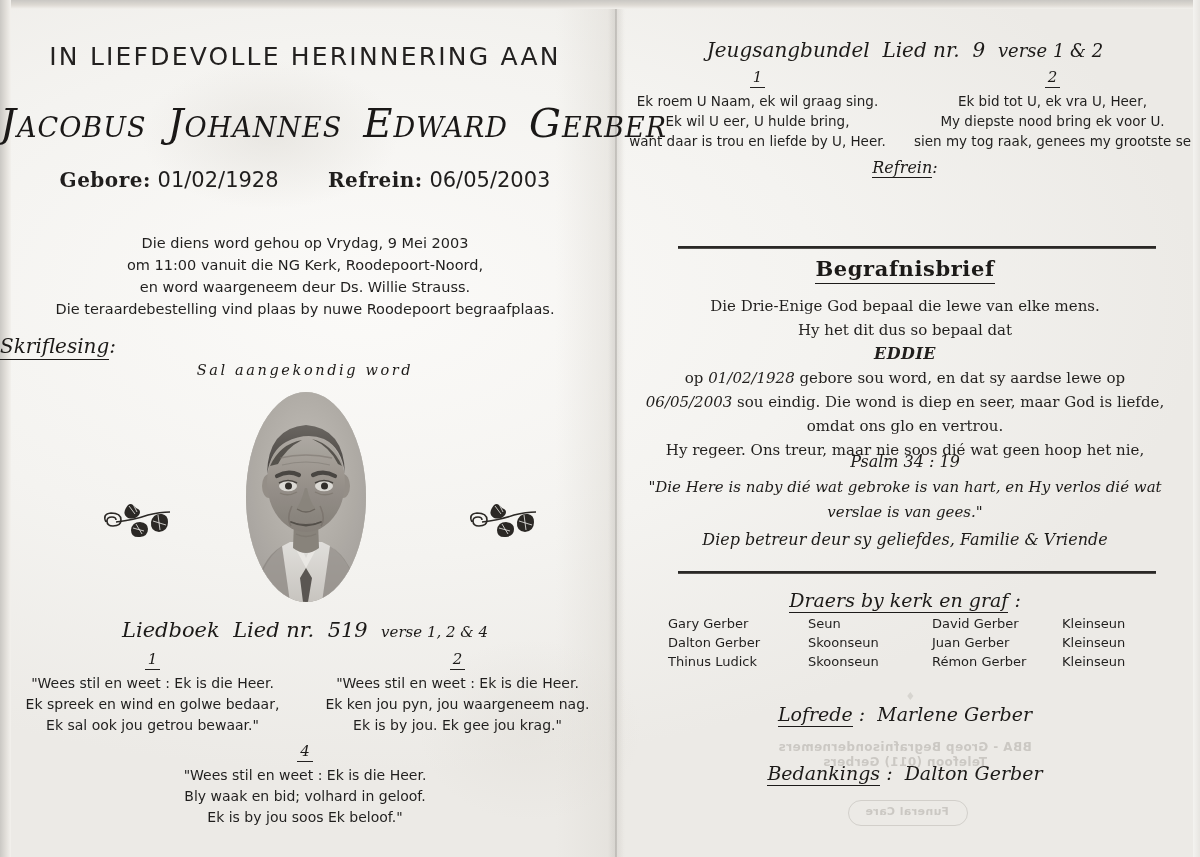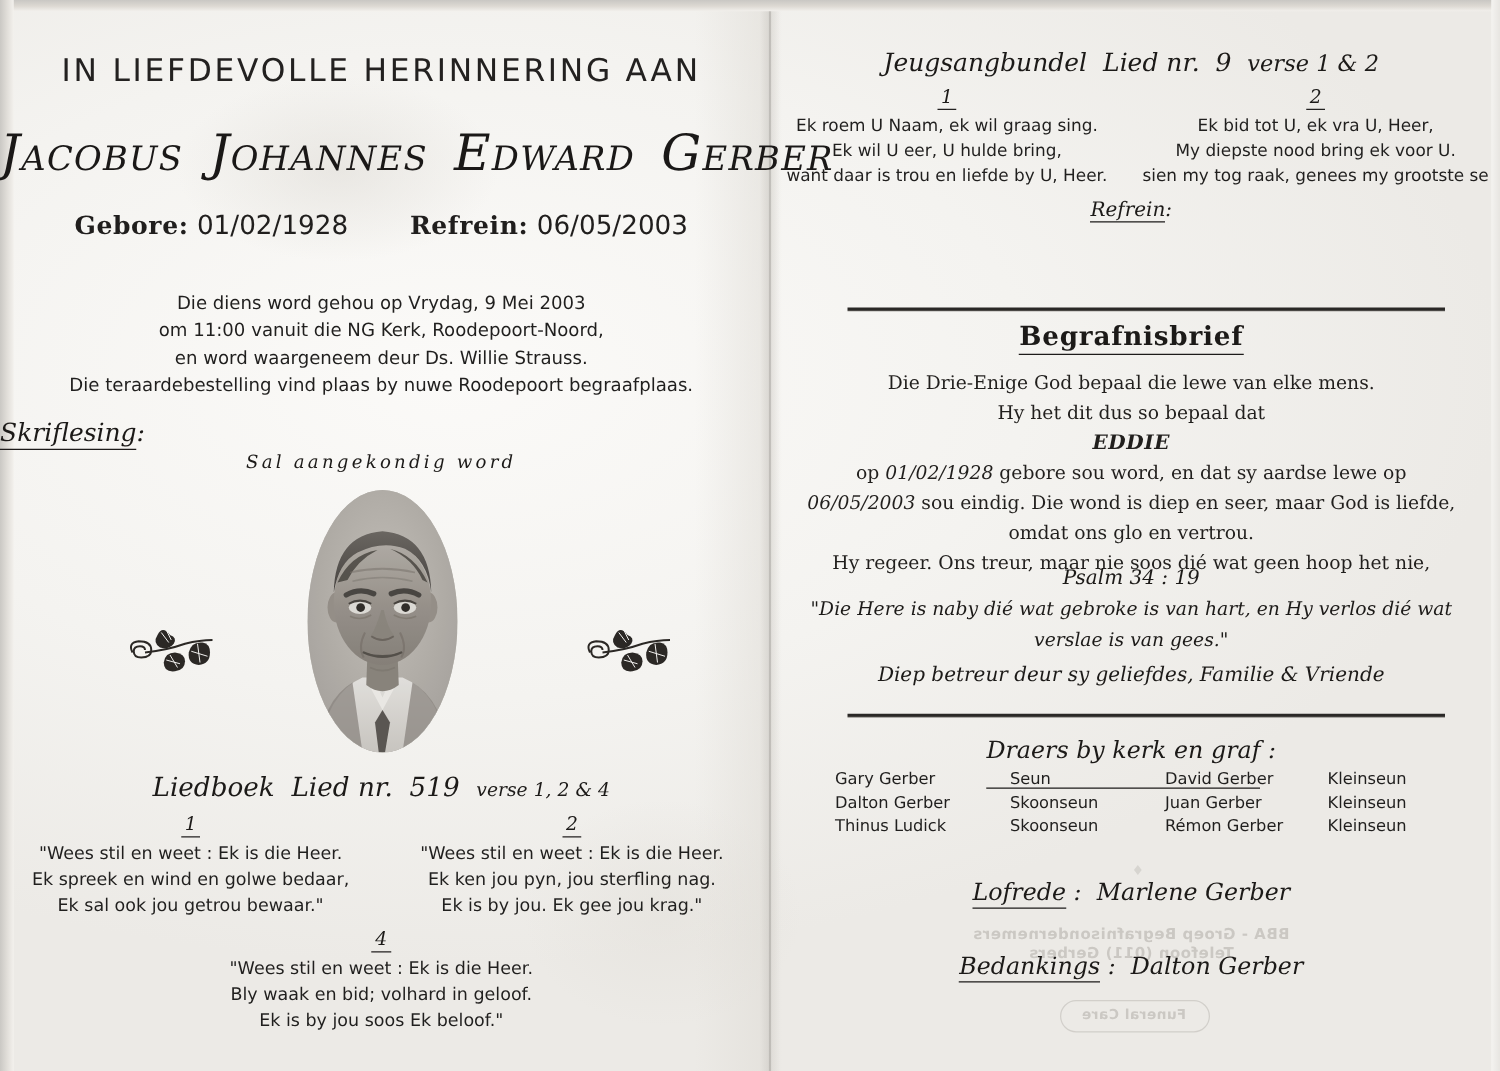--- a/index.html
+++ b/index.html
@@ -267,21 +267,21 @@
     font-size: 16px;
   }
 
   .draers-h {
     position: absolute; left: 0; top: 589px; width: 590px;
     text-align: center;
     font-family: "DejaVu Serif", serif;
     font-style: italic;
     font-size: 19px;
   }
-  .draers-h .u { border-bottom: 1.5px solid #1d1b1a; padding-bottom: 19px; }
+  .draers-h .u { border-bottom: 1.5px solid #1d1b1a; padding-bottom: 1px; }
 
   table.draers {
     position: absolute; left: 58px; top: 614px; width: 480px;
     border-collapse: collapse;
     font-family: "DejaVu Sans", sans-serif;
     font-size: 13px;
     color: #201f1e;
   }
   table.draers td { padding: 2px 0; }
   table.draers td.c1 { width: 140px; }
@@ -480,21 +480,21 @@
         <div class="verse-body">
           <div>"Wees stil en weet : Ek is die Heer.</div>
           <div>Ek spreek en wind en golwe bedaar,</div>
           <div>Ek sal ook jou getrou bewaar."</div>
         </div>
       </div>
       <div>
         <div class="verse-num">2</div>
         <div class="verse-body">
           <div>"Wees stil en weet : Ek is die Heer.</div>
-          <div>Ek ken jou pyn, jou sterfling nag.</div>
+          <div>Ek ken jou pyn, jou waargeneem nag.</div>
           <div>Ek is by jou.  Ek gee jou krag."</div>
         </div>
       </div>
     </div>
 
     <div class="lied-v4">
       <div class="verse-num">4</div>
       <div class="verse-body">
         <div>"Wees stil en weet : Ek is die Heer.</div>
         <div>Bly waak en bid;  volhard in geloof.</div>

